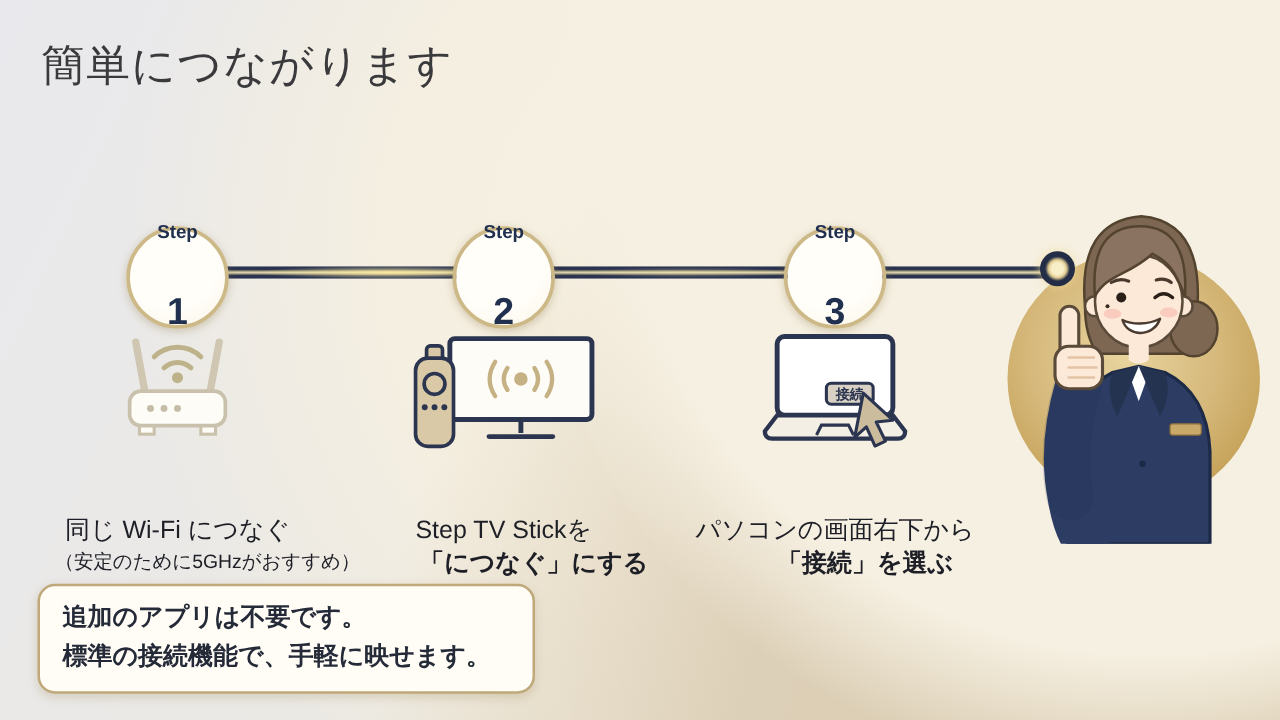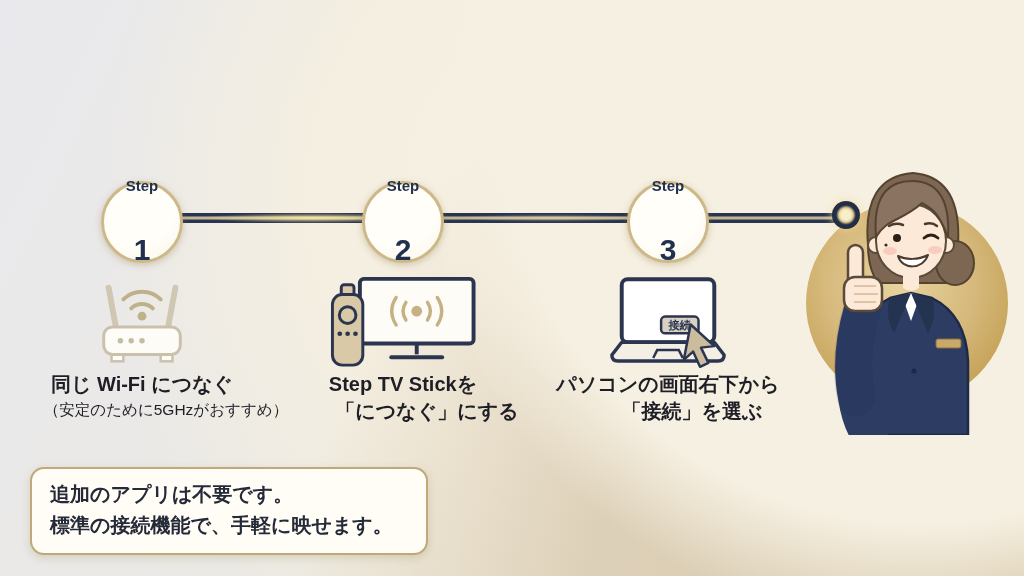--- a/index.html
+++ b/index.html
@@ -26,39 +26,40 @@
     background:radial-gradient(circle,#f8eec8 0 24%,#e2cd92 36%,#232d46 50% 100%);
     box-shadow:0 0 8px rgba(240,220,150,.8);}
   .step{position:absolute;top:181px;width:310px;transform:translateX(-50%);
     display:flex;flex-direction:column;align-items:center;z-index:5;}
   .step-circle{width:76px;height:76px;border-radius:50%;border:3px solid #cdb987;
     background:radial-gradient(circle at 42% 32%,#fffef9 0 55%,#fbf5e7 100%);
     box-shadow:0 2px 7px rgba(140,120,70,.35);
     display:flex;flex-direction:column;align-items:center;justify-content:center;gap:41px;}
   .step-label{font-size:15px;font-weight:600;color:#22304f;line-height:1;}
   .step-num{font-size:30px;font-weight:700;color:#22304f;line-height:1.05;}
-  .step-iconbox{height:106px;display:flex;align-items:flex-end;justify-content:center;margin-top:2px;}
-  .cap1{font-size:20px;font-weight:700;color:#1e1f26;line-height:1.35;text-align:center;}
+  .step-iconbox{height:106px;display:flex;align-items:flex-start;justify-content:center;margin-top:2px;}
+  .cap1{font-size:20px;font-weight:400;color:#1e1f26;line-height:1.35;text-align:center;margin-top:40px;}
   .cap2{font-size:20px;font-weight:700;color:#1e1f26;line-height:1.35;text-align:left;margin-left:48px;}
   .cap2.small{font-size:15.5px;font-weight:500;margin-top:2px;}
   
   .note{position:absolute;left:30px;top:467px;width:352px;z-index:5;
     border:2.5px solid #bfa87a;border-radius:14px;background:#fffdf6;
     box-shadow:0 3px 8px rgba(150,130,80,.25);padding:10px 24px 12px 18px;
     font-size:20px;font-weight:600;color:#252a38;line-height:1.55;}
   
   .illus{position:absolute;left:798px;top:145px;width:230px;height:290px;z-index:2;}
 </style>
 </head>
 <body>
 
 <div id="stage">
   <div class="swoosh swoosh1"></div>
 
   <div class="title">
+    <div>簡単につながります</div>
   </div>
 
   <div class="tl-line"></div>
   <div class="tl-end"></div>
 
   <div class="step" style="left:142px;">
     <div class="step-circle">
       <div class="step-label">Step</div>
       <div class="step-num">1</div>
     </div>

